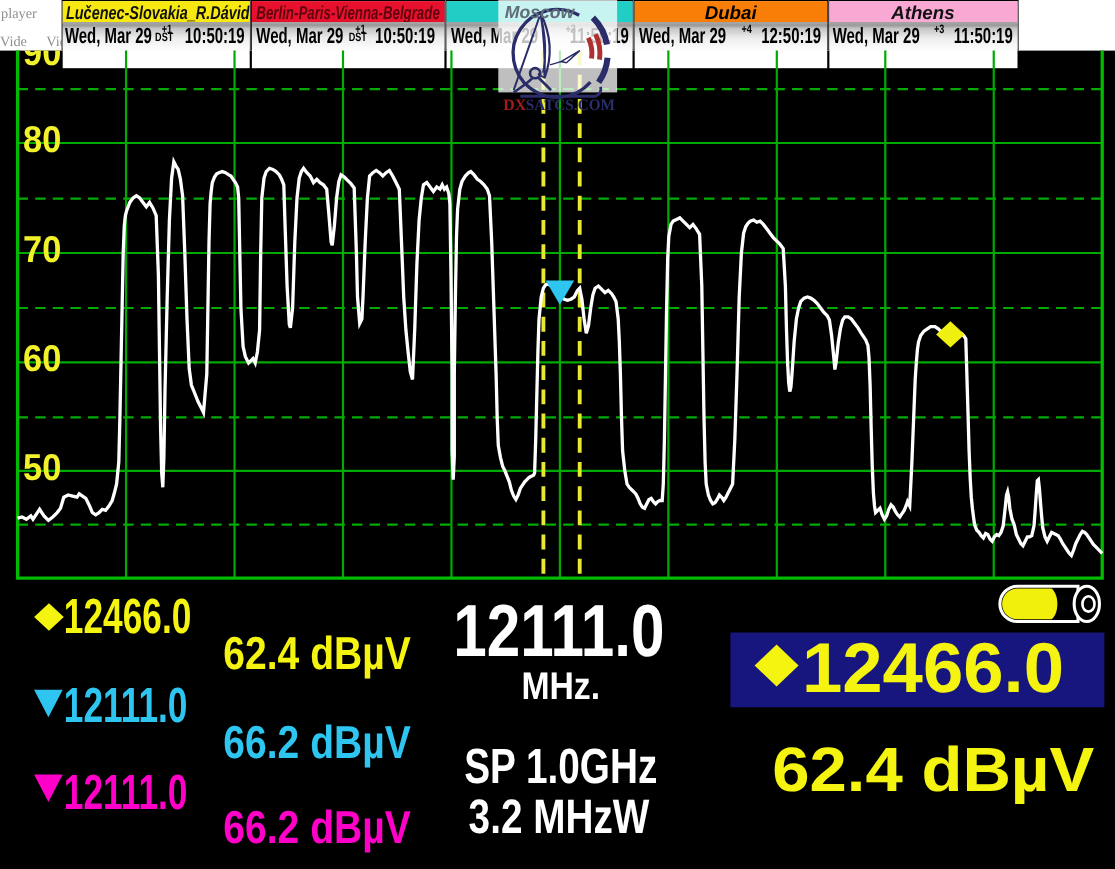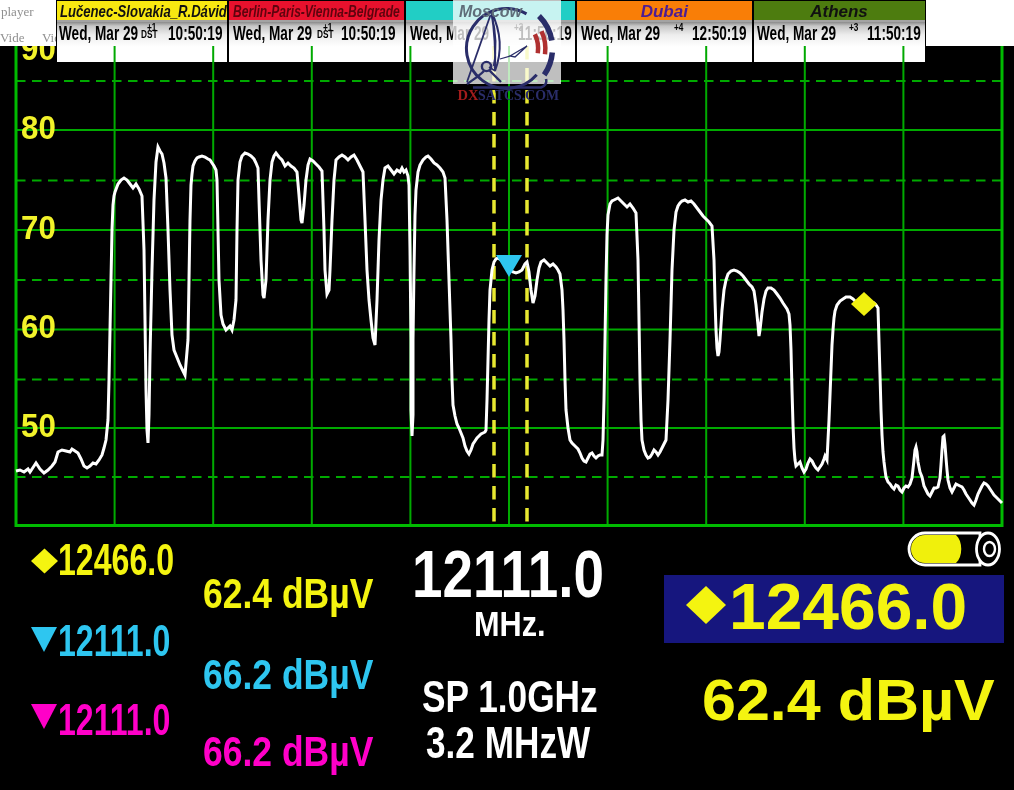--- a/index.html
+++ b/index.html
@@ -42,29 +42,29 @@
  </div>
  <div class="clock" style="left:405px;width:169px;">
    <div class="ctitle" style="background:#21cec5;font-size:16px;"><span style="position:relative;z-index:30;color:#5f6d79;">Moscow</span></div>
    <div class="ctime">
         <span class="d" style="left:4px;">Wed, Mar 29</span>
         <span class="sup" style="left:108px;">+3</span>
         <span class="d" style="left:112px;">11:50:19</span>
       </div>
  </div>
  <div class="clock" style="left:576px;width:174.5px;">
-   <div class="ctitle" style="background:#f97e07;color:#4c1d95;">Dubai</div>
+   <div class="ctitle" style="background:#f97e07;color:#000000;">Dubai</div>
    <div class="ctime">
         <span class="d" style="left:4px;">Wed, Mar 29</span>
         <span class="sup" style="left:97px;">+4</span>
         <span class="d" style="left:115px;">12:50:19</span>
       </div>
  </div>
  <div class="clock" style="left:752.5px;width:171px;">
-   <div class="ctitle" style="background:#4d7c0f;color:#111;">Athens</div>
+   <div class="ctitle" style="background:#f9a8d4;color:#111;">Athens</div>
    <div class="ctime">
         <span class="d" style="left:3px;">Wed, Mar 29</span>
         <span class="sup" style="left:95px;">+3</span>
         <span class="d" style="left:113px;">11:50:19</span>
       </div>
  </div>
 </div>
 
 <div class="lbl" style="left:21px;top:30.9px;clip-path:inset(15.1px 0 0 0);">90</div>
 <div class="lbl" style="left:21px;top:110px;">80</div>

